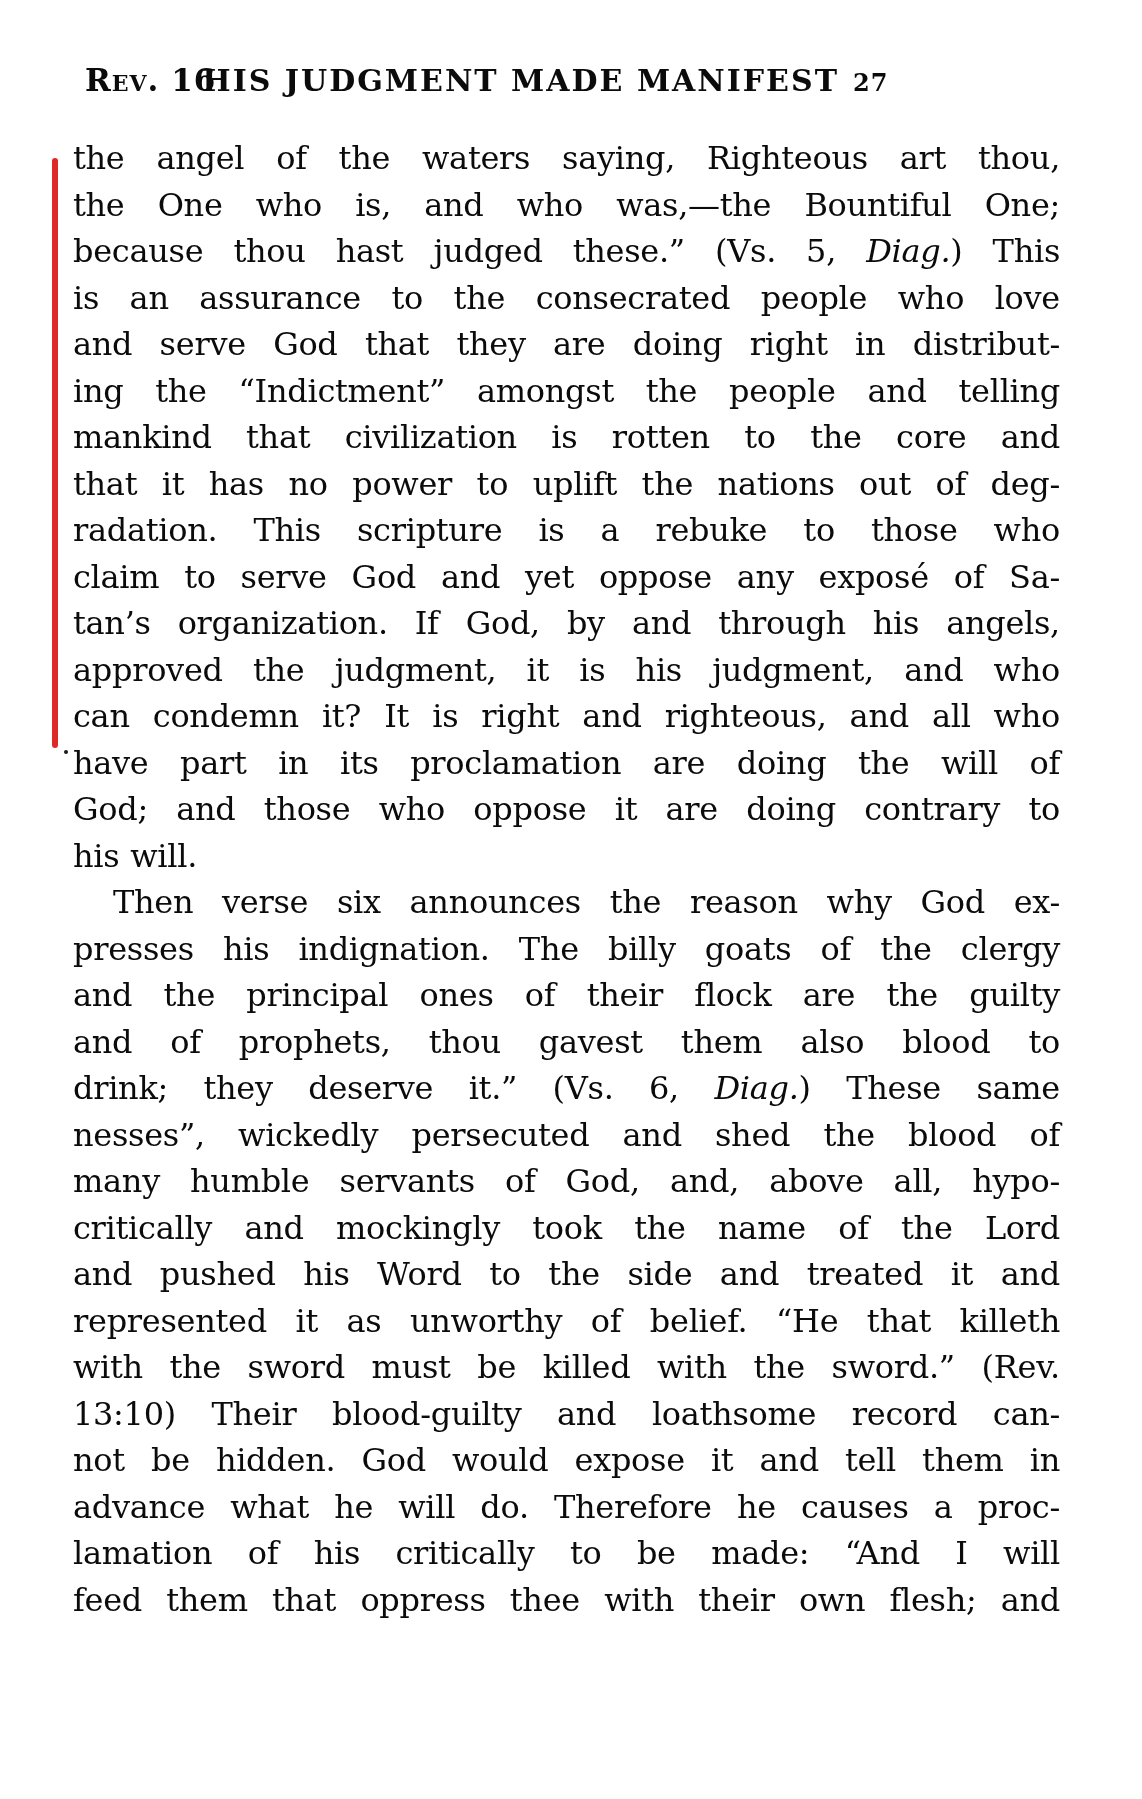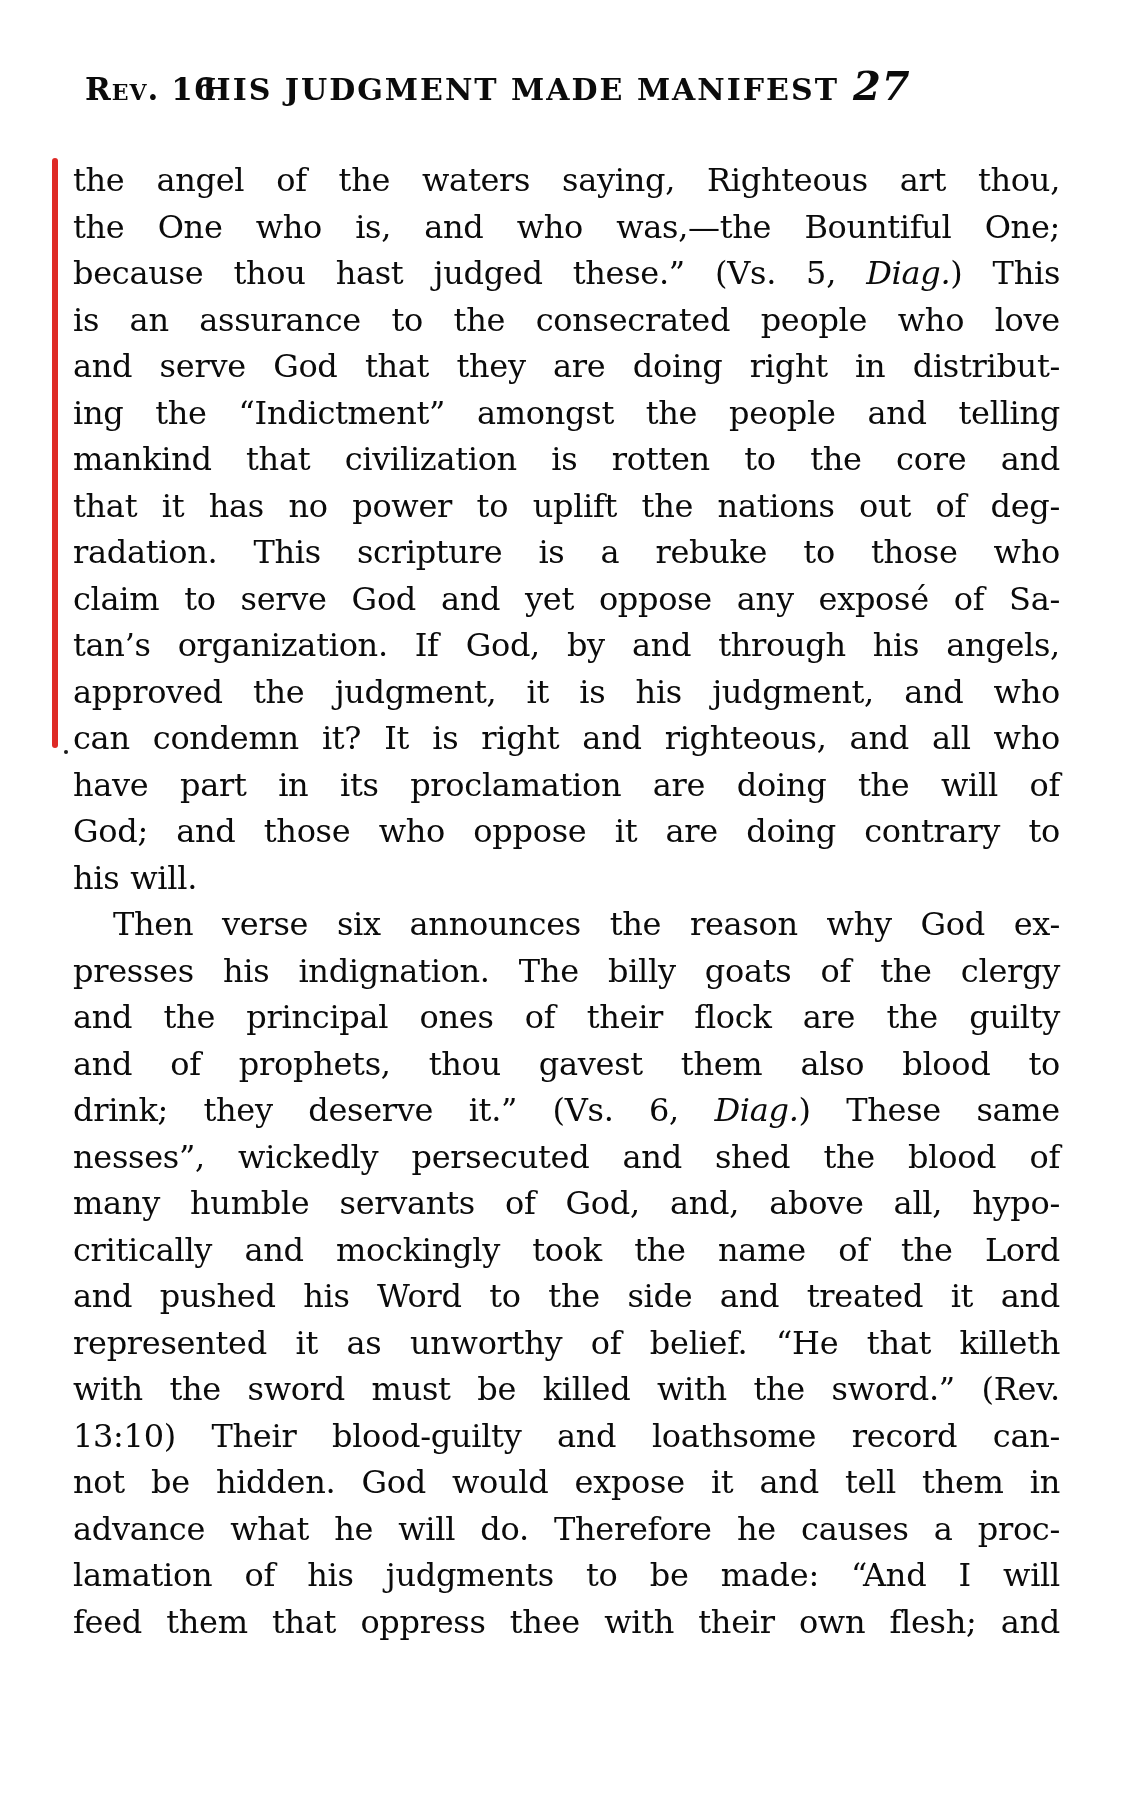--- a/index.html
+++ b/index.html
@@ -27,28 +27,27 @@
     letter-spacing: 1px;
     white-space: nowrap;
   }
   .head-title {
     font-size: 30px;
     letter-spacing: 2px;
     white-space: nowrap;
     transform: translateX(-14px);
   }
   .page-num {
-    font-size: 40px;
+    font-size: 24px;
     letter-spacing: 1px;
     white-space: nowrap;
-    font-style: italic;
   }
   .body-text {
     position: absolute;
-    top: 157px;
+    top: 135px;
     left: 73px;
     width: 987px;
     font-size: 32px;
     line-height: 46.5px;
     letter-spacing: -0.3px;
     word-spacing: 1px;
   }
   .line {
     text-align: justify;
     text-align-last: justify;
@@ -123,18 +122,18 @@
         <div class="line"><span>drink; they deserve it.” (Vs. 6, </span><span class="italic">Diag.</span><span>) These same</span></div>
         <div class="line"><span>nesses”, wickedly persecuted and shed the blood of</span></div>
         <div class="line"><span>many humble servants of God, and, above all, hypo-</span></div>
         <div class="line"><span>critically and mockingly took the name of the Lord</span></div>
         <div class="line"><span>and pushed his Word to the side and treated it and</span></div>
         <div class="line"><span>represented it as unworthy of belief. “He that killeth</span></div>
         <div class="line"><span>with the sword must be killed with the sword.” (Rev.</span></div>
         <div class="line"><span>13:10) Their blood-guilty and loathsome record can-</span></div>
         <div class="line"><span>not be hidden. God would expose it and tell them in</span></div>
         <div class="line"><span>advance what he will do. Therefore he causes a proc-</span></div>
-        <div class="line"><span>lamation of his judgments to be made: “And I will</span></div>
+        <div class="line"><span>lamation of his critically to be made: “And I will</span></div>
         <div class="line"><span>feed them that oppress thee with their own flesh; and</span></div>
       </div>
     </div>
 
 </div>
 
 </body></html>

